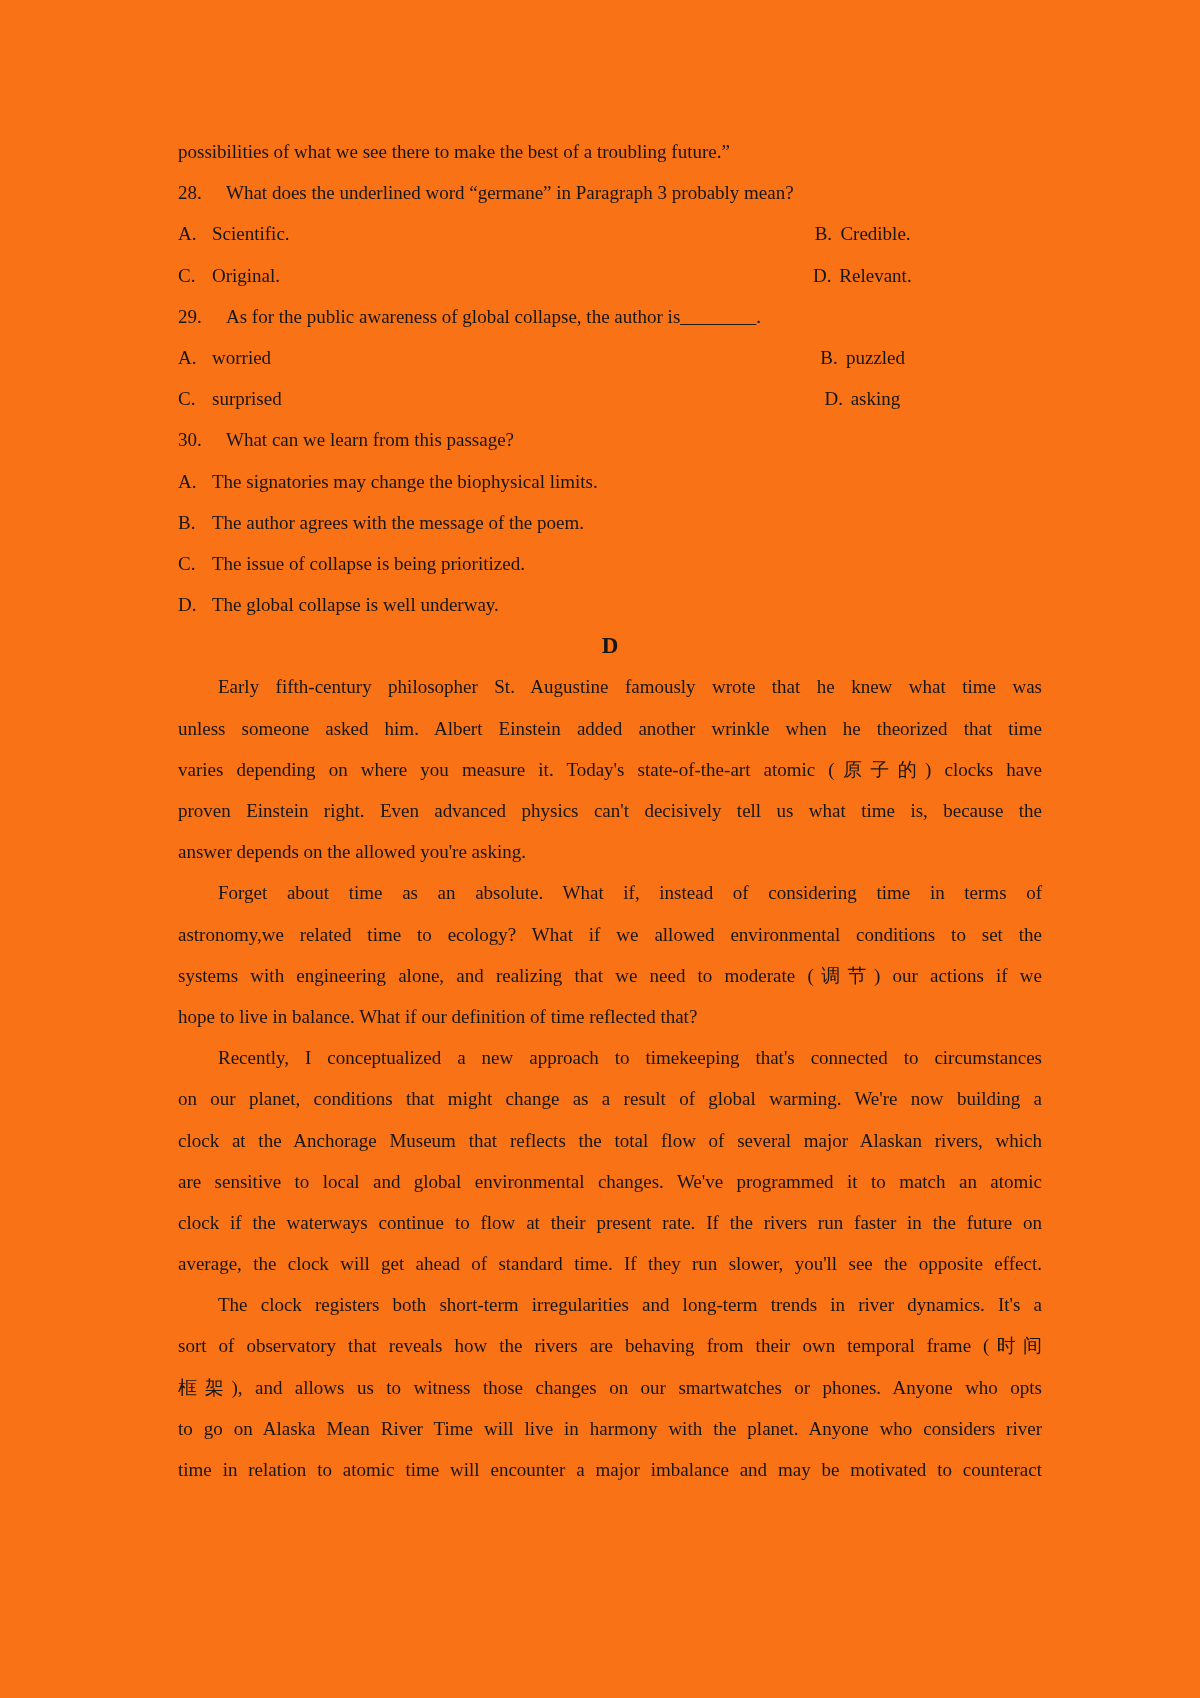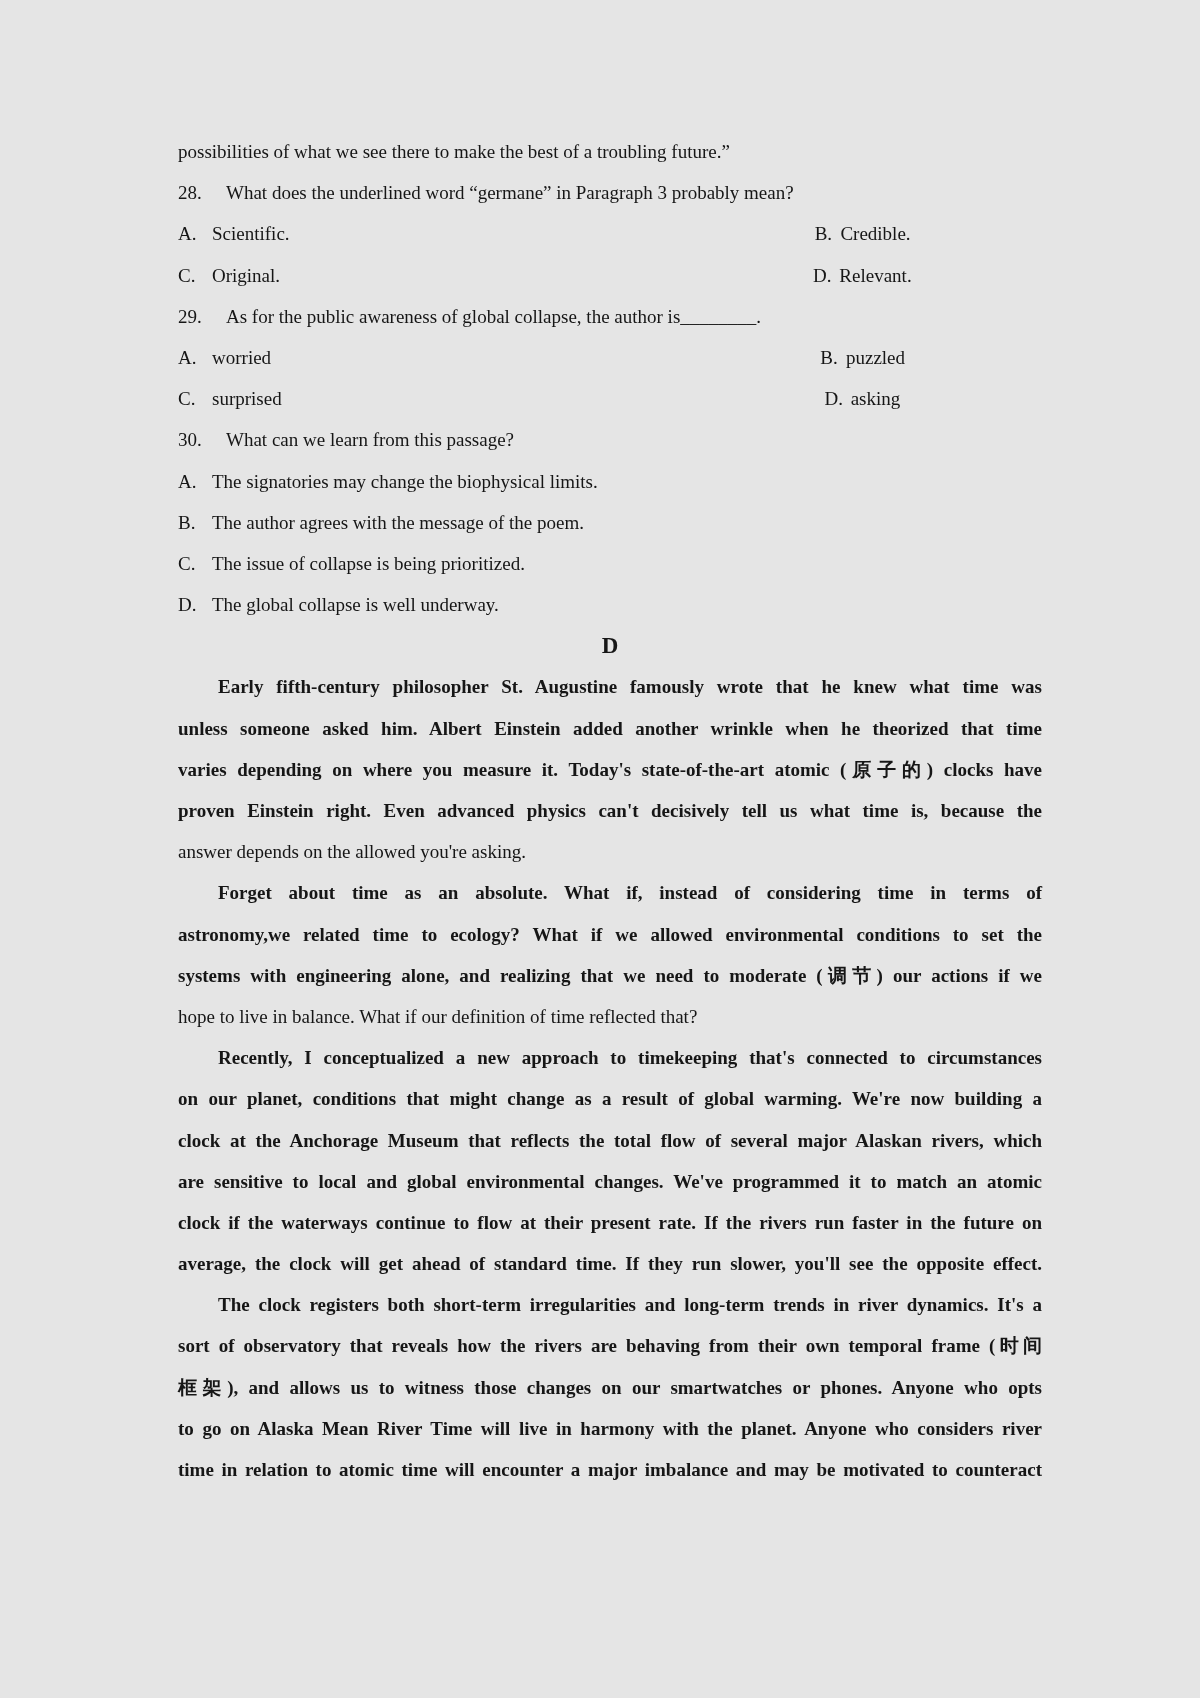--- a/index.html
+++ b/index.html
@@ -4,42 +4,41 @@
 <style>
   html, body {
     margin: 0;
     padding: 0;
     background: #ffffff;
   }
   .page {
     position: relative;
     width: 1200px;
     height: 1698px;
-    background: #e5e5e5;
+    background: #f97316;
     overflow: hidden;
     font-family: "Liberation Serif", "DejaVu Serif", serif;
     color: #161616;
   }
   .content {
     position: absolute;
     left: 178px;
     top: 131px;
     width: 864px;
     font-size: 19px;
     line-height: 41.2px;
   }
   .ln {
     height: 41.2px;
     white-space: normal;
   }
   
   .just {
     text-align: justify;
     text-align-last: justify;
-    font-weight: bold;
   }
   
   .indent {
     text-indent: 40px;
   }
   
   .qnum {
     display: inline-block;
     width: 48px;
   }

